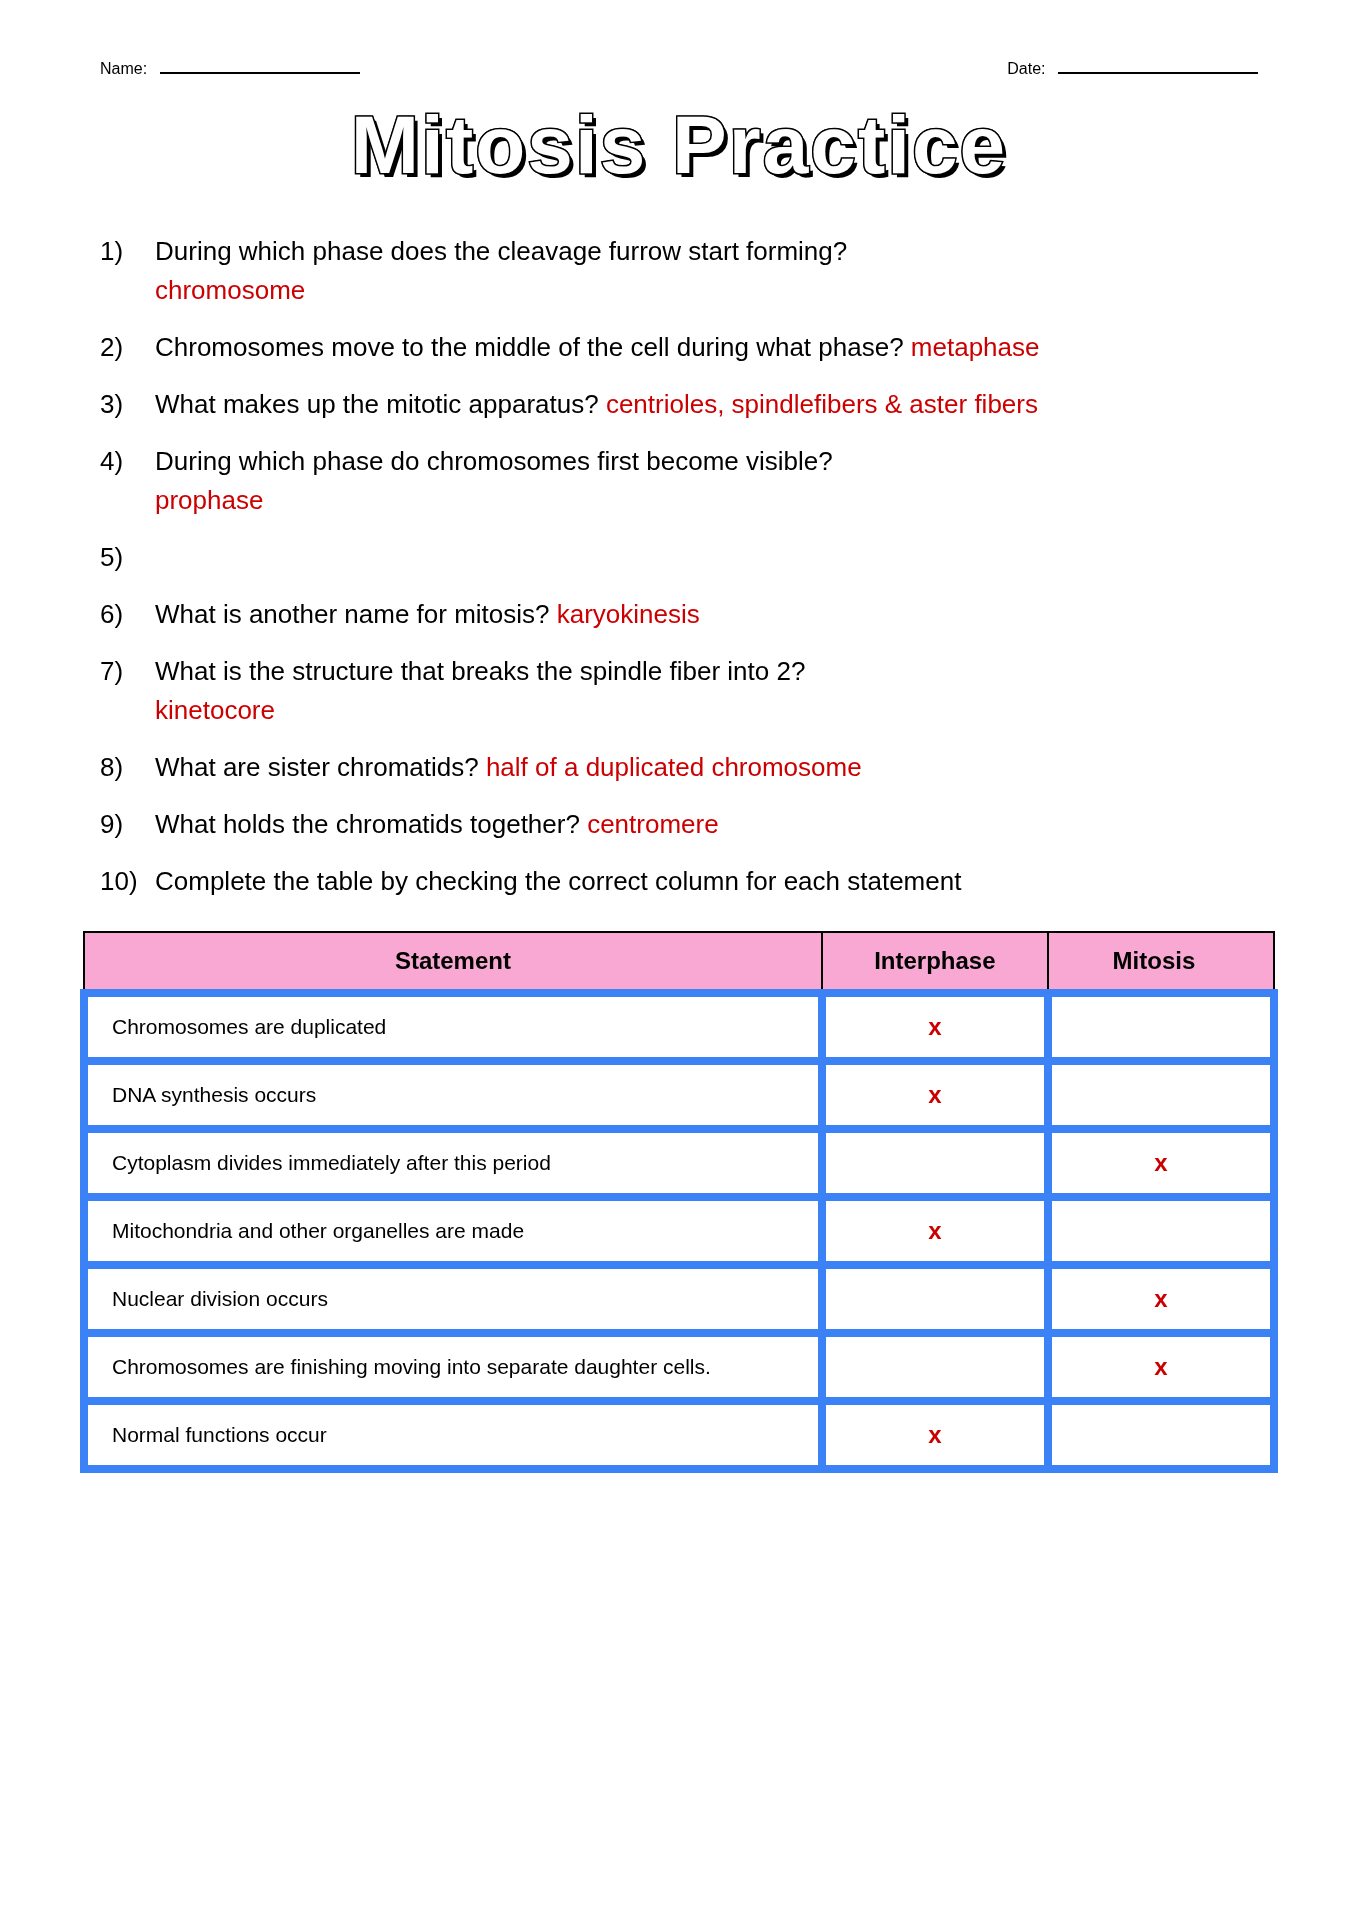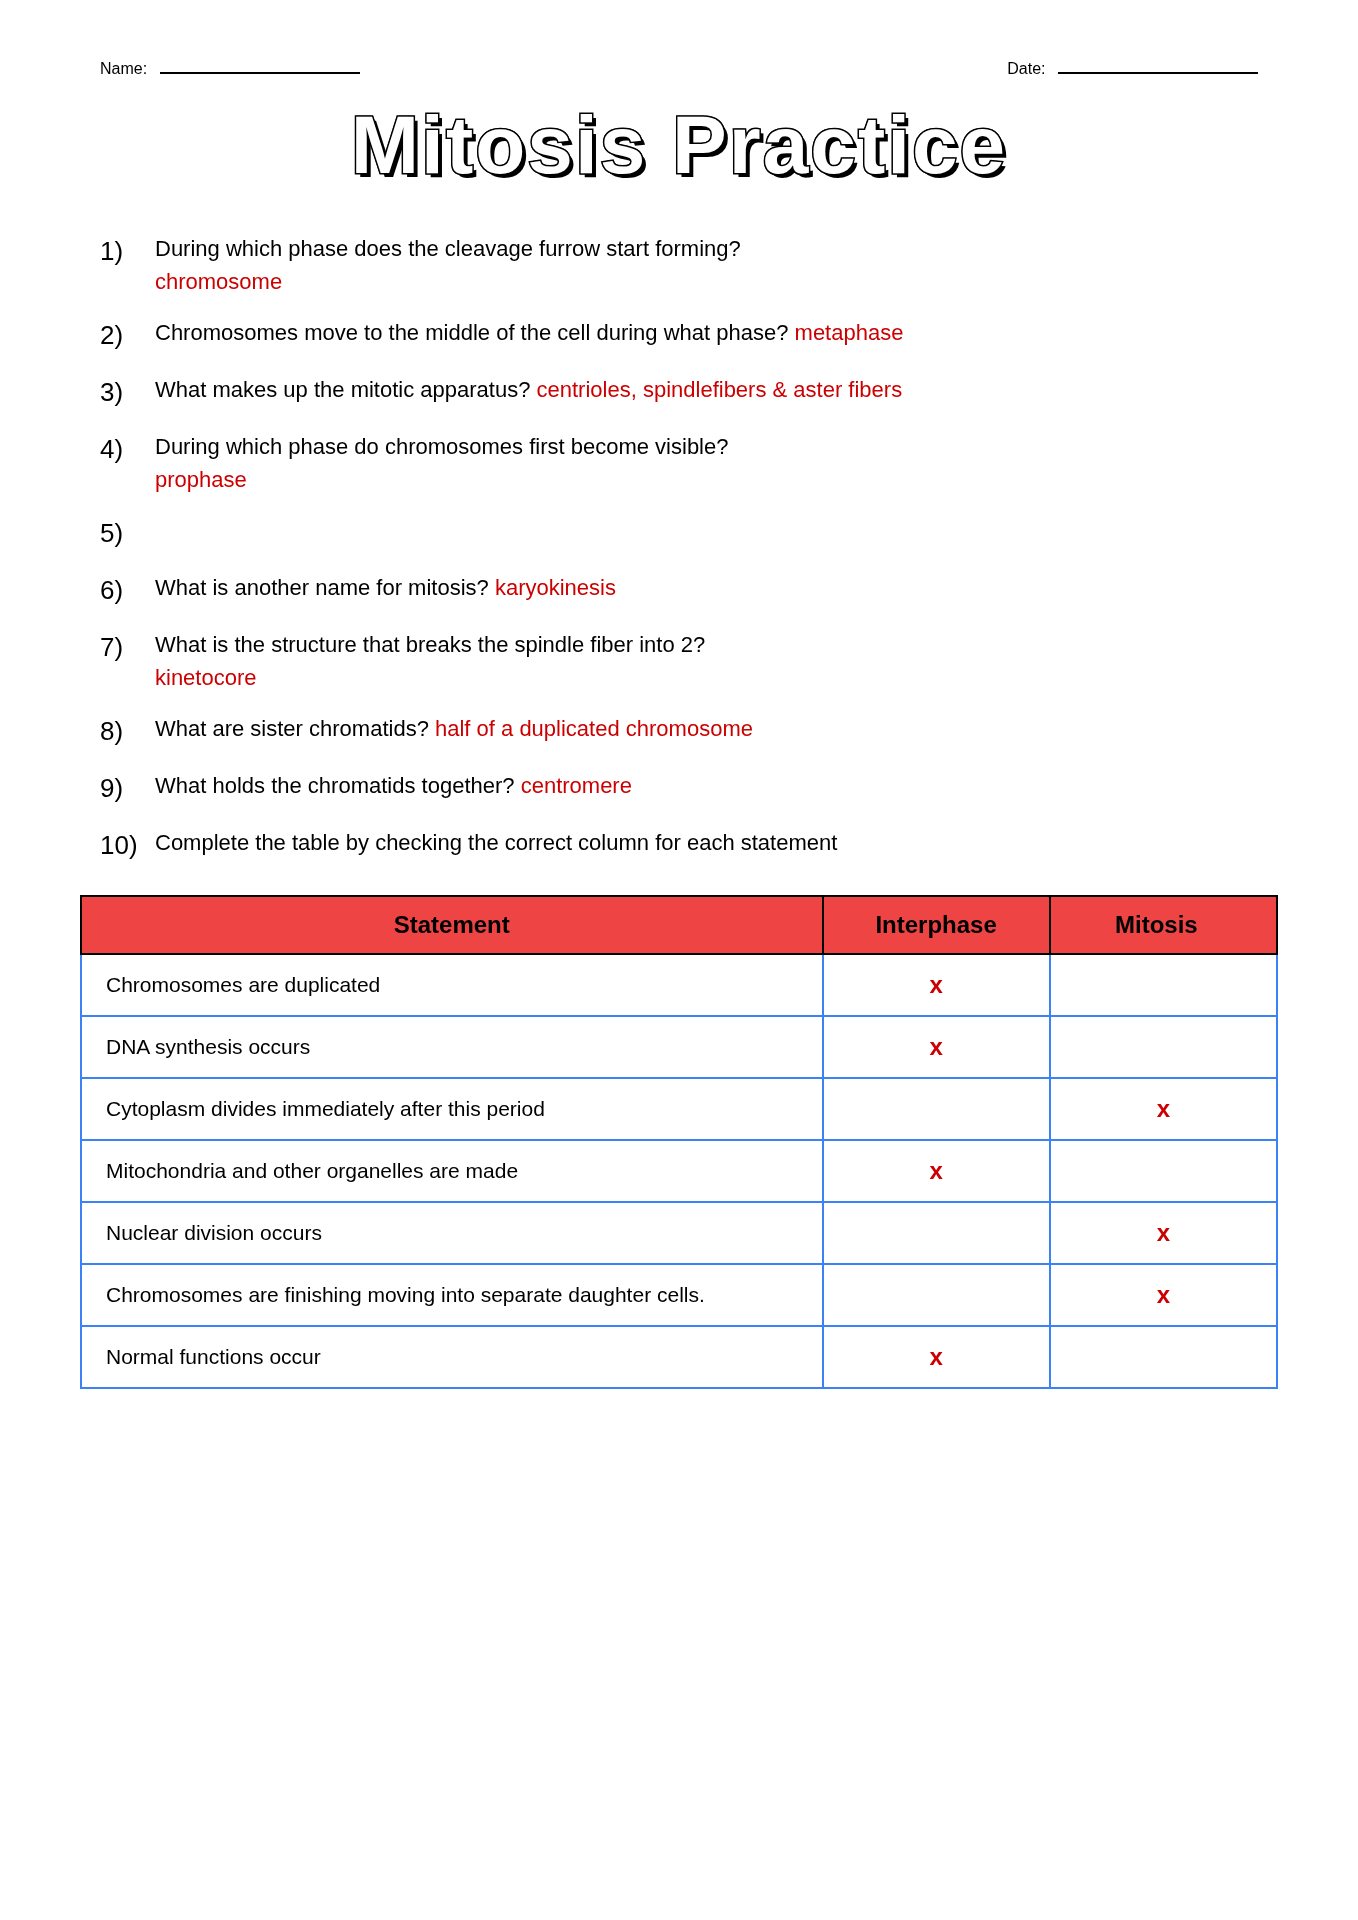--- a/index.html
+++ b/index.html
@@ -65,21 +65,21 @@
       font-size: 26px;
       line-height: 1.5;
     }
 
     .question-number {
       min-width: 55px;
       font-size: 26px;
     }
 
     .question-text {
-      font-size: 22px;
+      font-size: 26px;
       line-height: 1.5;
     }
 
     .answer {
       color: #cc0000;
       font-weight: normal;
     }
 
     .table-section {
       margin-top: 30px;
@@ -90,26 +90,26 @@
       border-collapse: collapse;
       font-size: 22px;
       margin-top: 10px;
     }
 
     table th {
       border: 2px solid #000;
       padding: 14px 20px;
       text-align: center;
       font-weight: bold;
-      background: #ef4444;
+      background: #f9a8d4;
       font-size: 24px;
     }
 
     table td {
-      border: 2px solid #3b82f6;
+      border: 8px solid #3b82f6;
       padding: 16px 24px;
       font-size: 21px;
     }
 
     table td.check-col {
       text-align: center;
       color: #cc0000;
       font-size: 24px;
       font-weight: bold;
     }

